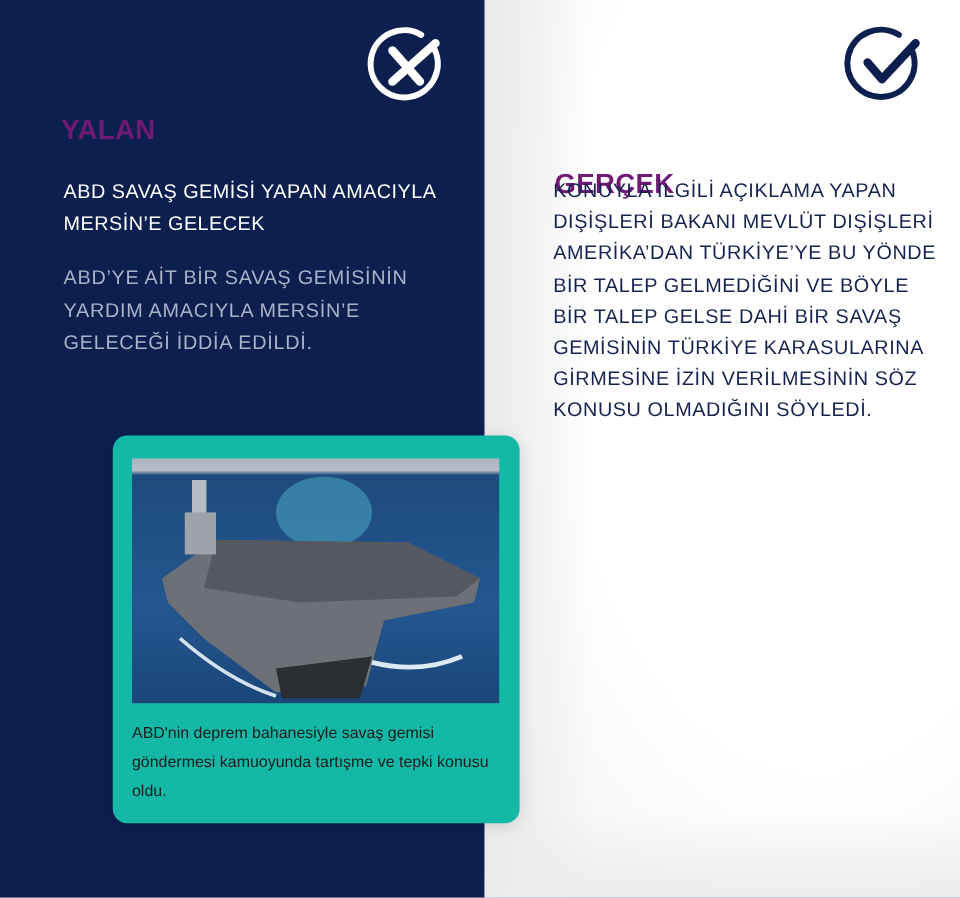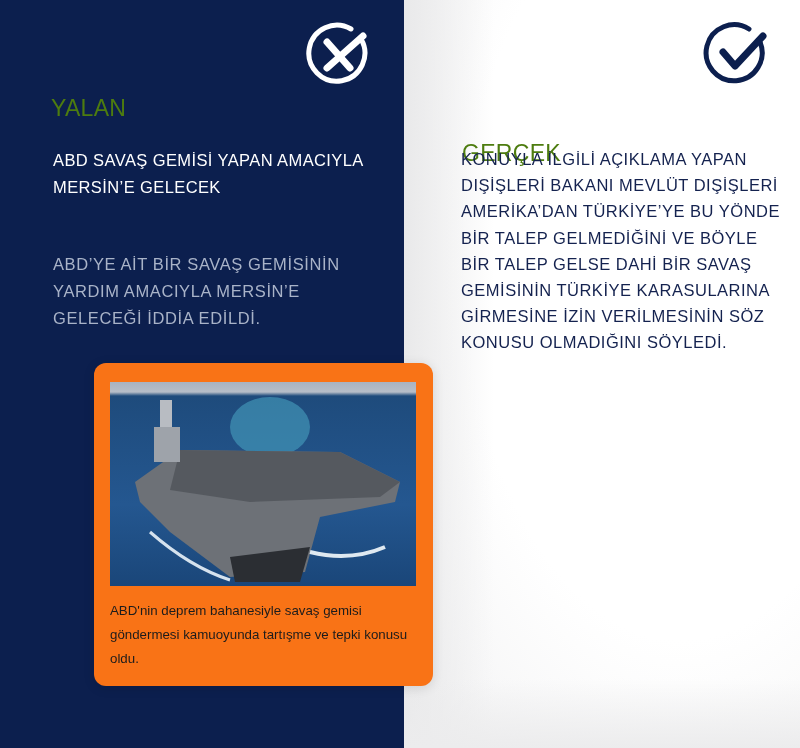--- a/index.html
+++ b/index.html
@@ -22,41 +22,41 @@
       content: ""; position: absolute; left: 0; top: 0; bottom: 0; width: 90px;
       background: linear-gradient(to right, #e9e9ea, rgba(255,255,255,0));
       z-index: 0;
     }
 
     .icon { position: absolute; width: 68px; height: 68px; }
     .icon-x { left: 305px; top: 20px; }
     .icon-check { left: 703px; top: 20px; }
 
     .label-title {
-      position: absolute; font-weight: 400; color: #4d7c0f; font-size: 23px; letter-spacing: 0.3px;
+      position: absolute; font-weight: 700; color: #701a75; font-size: 23px; letter-spacing: 0.3px;
     }
     .label-yalan { left: 51px; top: 95px; }
     .label-gercek { left: 462px; top: 95px; margin-top: 45px; }
 
     .claim-headline {
       position: absolute; left: 53px; top: 147px; width: 330px;
       color: #ffffff; font-size: 16.5px; line-height: 27px; letter-spacing: 0.4px;
     }
     .claim-body {
       position: absolute; left: 53px; top: 219px; width: 330px;
-      color: #a9b3c8; font-size: 16.5px; line-height: 27px; letter-spacing: 0.6px; margin-top: 32px;
+      color: #a9b3c8; font-size: 16.5px; line-height: 27px; letter-spacing: 0.6px;
     }
     .fact-body {
       position: absolute; left: 461px; top: 146px; width: 330px; z-index: 2;
       color: #14224f; font-size: 16.5px; line-height: 26.2px; letter-spacing: 0.5px;
     }
 
     .card {
       position: absolute; left: 94px; top: 363px; width: 339px; height: 323px;
-      background: #f97316; border-radius: 12px; z-index: 3;
+      background: #14b8a6; border-radius: 12px; z-index: 3;
       box-shadow: 0 2px 12px rgba(0,0,0,0.12);
     }
     .card-image {
       position: absolute; left: 16px; top: 19px; width: 306px; height: 204px; overflow: hidden;
       background: linear-gradient(to bottom, #a8b3c2 0px, #b7bec8 10px, #1e4b7c 14px, #245790 60%, #1a4679 100%);
     }
     .card-caption {
       position: absolute; left: 16px; top: 236px; width: 312px;
       color: #1c1c1c; font-size: 13.3px; line-height: 24px;
     }

